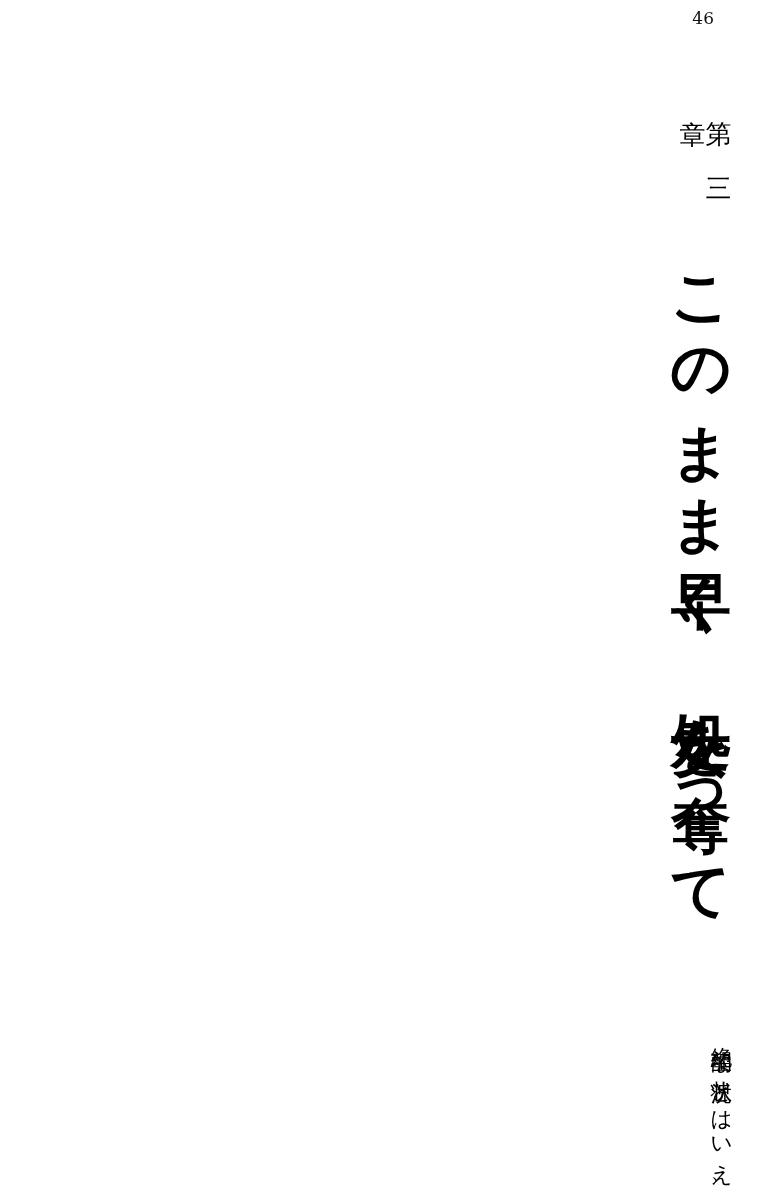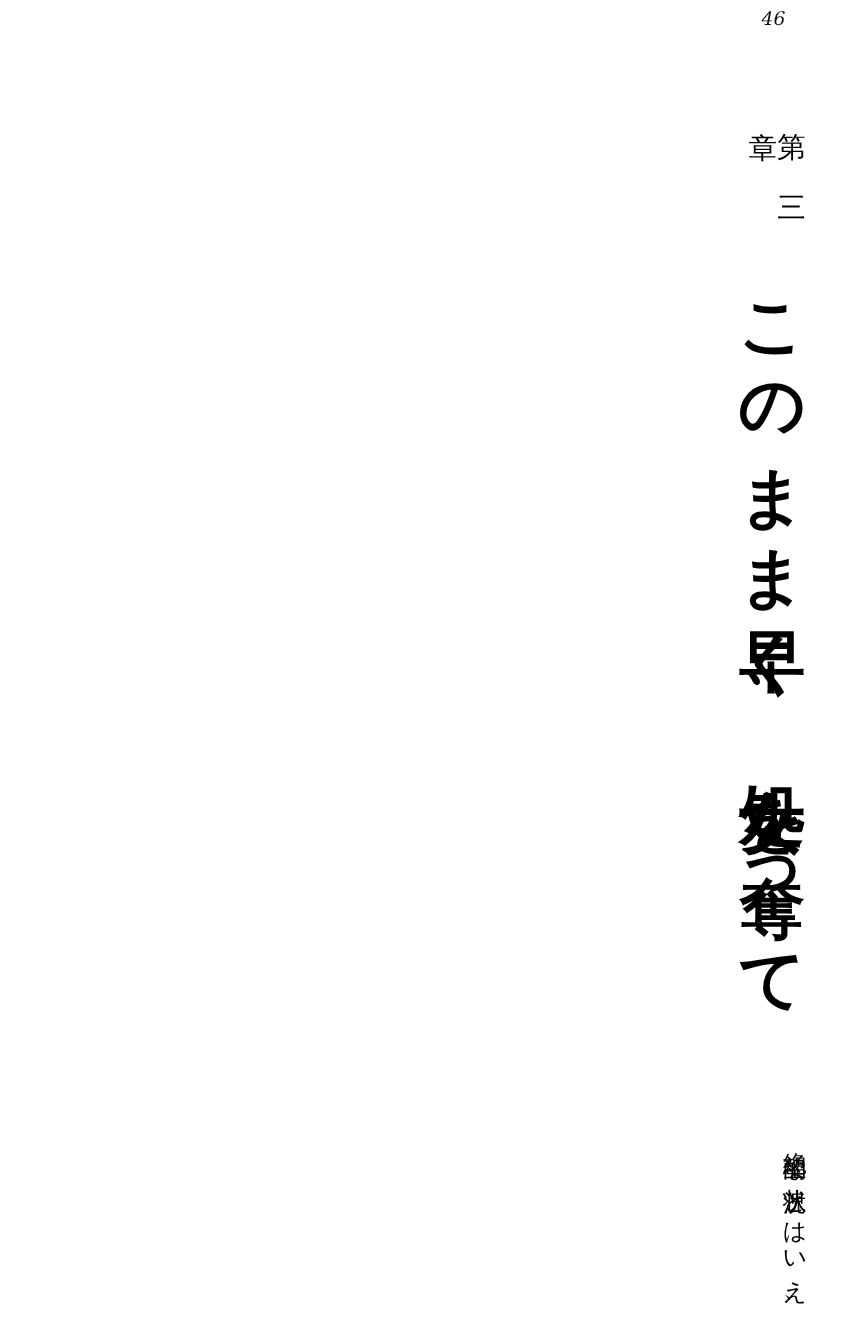--- a/index.html
+++ b/index.html
@@ -17,21 +17,20 @@
     color: #000000;
   }
 
   
   .page-number {
     position: absolute;
     top: 8px;
     right: 58px;
     font-family: "DejaVu Serif", serif;
     font-size: 17px;
-    font-style: italic;
     color: #111;
     letter-spacing: 0;
   }
 
   
   .vtext {
     position: absolute;
     top: 72px;
     right: 40px;
     bottom: 40px;

